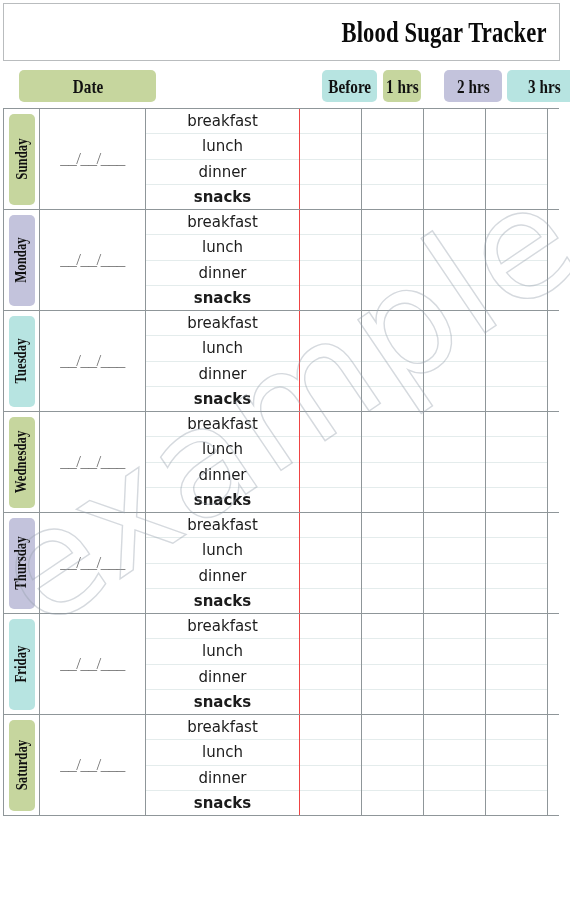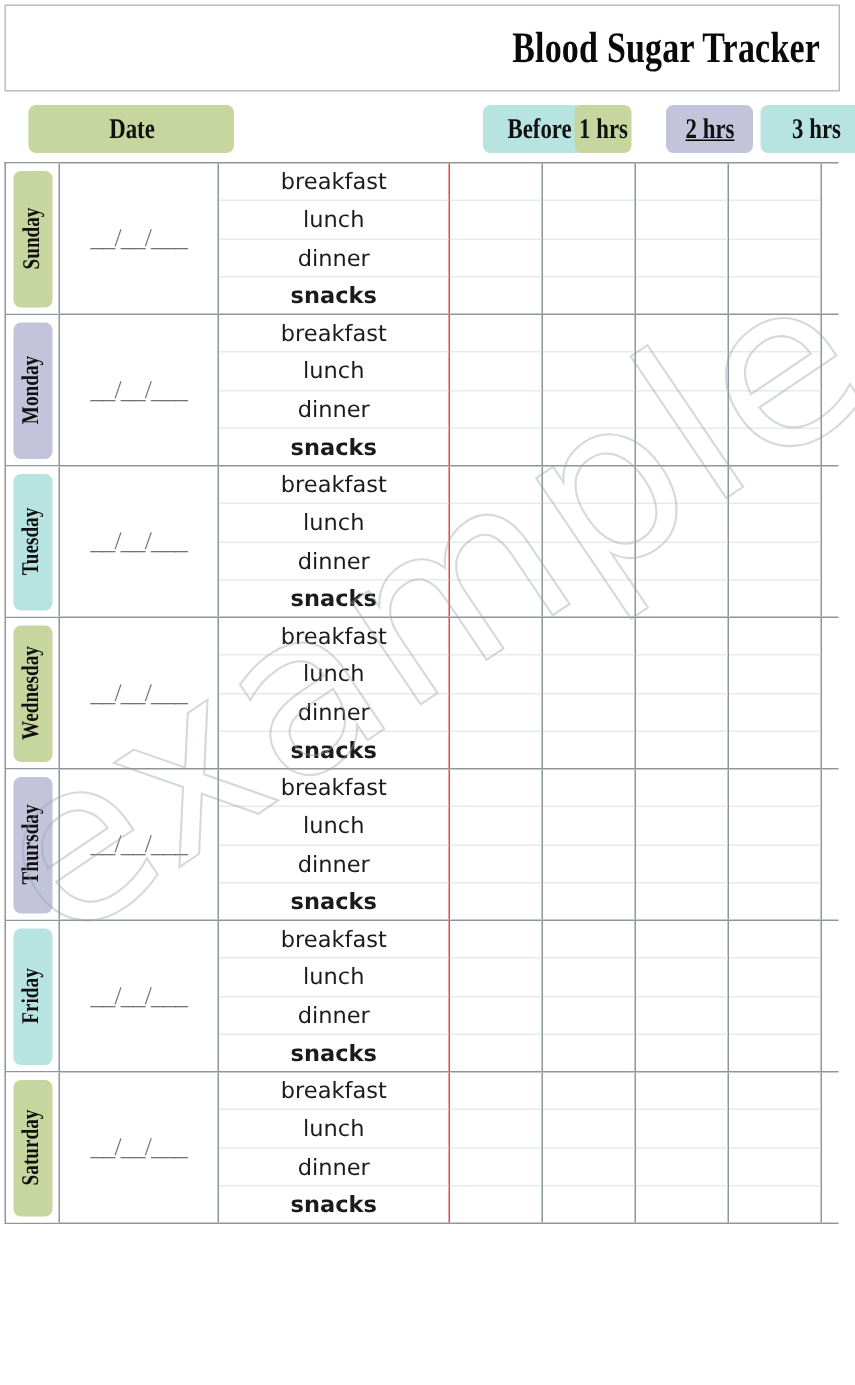--- a/index.html
+++ b/index.html
@@ -203,27 +203,27 @@
 <div id="sheet">
 
   <div class="title-bar">
     <div class="title-text">Blood Sugar Tracker</div>
   </div>
 
   <div class="header-row" id="header-row">
       <div class="pill" style="left: 3px; width: 137px; background: rgb(198, 214, 158);">
         <span class="pill-label">Date</span>
       </div>
-      <div class="pill" style="left: 306px; width: 75px; background: rgb(183, 228, 225);">
+      <div class="pill" style="left: 306px; width: 55px; background: rgb(183, 228, 225);">
         <span class="pill-label">Before</span>
       </div>
       <div class="pill" style="left: 367px; width: 38px; background: rgb(198, 214, 158);">
         <span class="pill-label">1 hrs</span>
       </div>
-      <div class="pill" style="left: 428px; width: 58px; background: rgb(195, 195, 220); text-decoration: underline;">
+      <div class="pill" style="left: 428px; width: 58px; background: rgb(195, 195, 220);">
         <span class="pill-label">2 hrs</span>
       </div>
       <div class="pill" style="left: 491px; width: 75px; background: rgb(183, 228, 225);">
         <span class="pill-label">3 hrs</span>
       </div>
     </div>
 
   <div class="grid" id="grid">
       <div class="day-block">
         <div class="day-cell">

